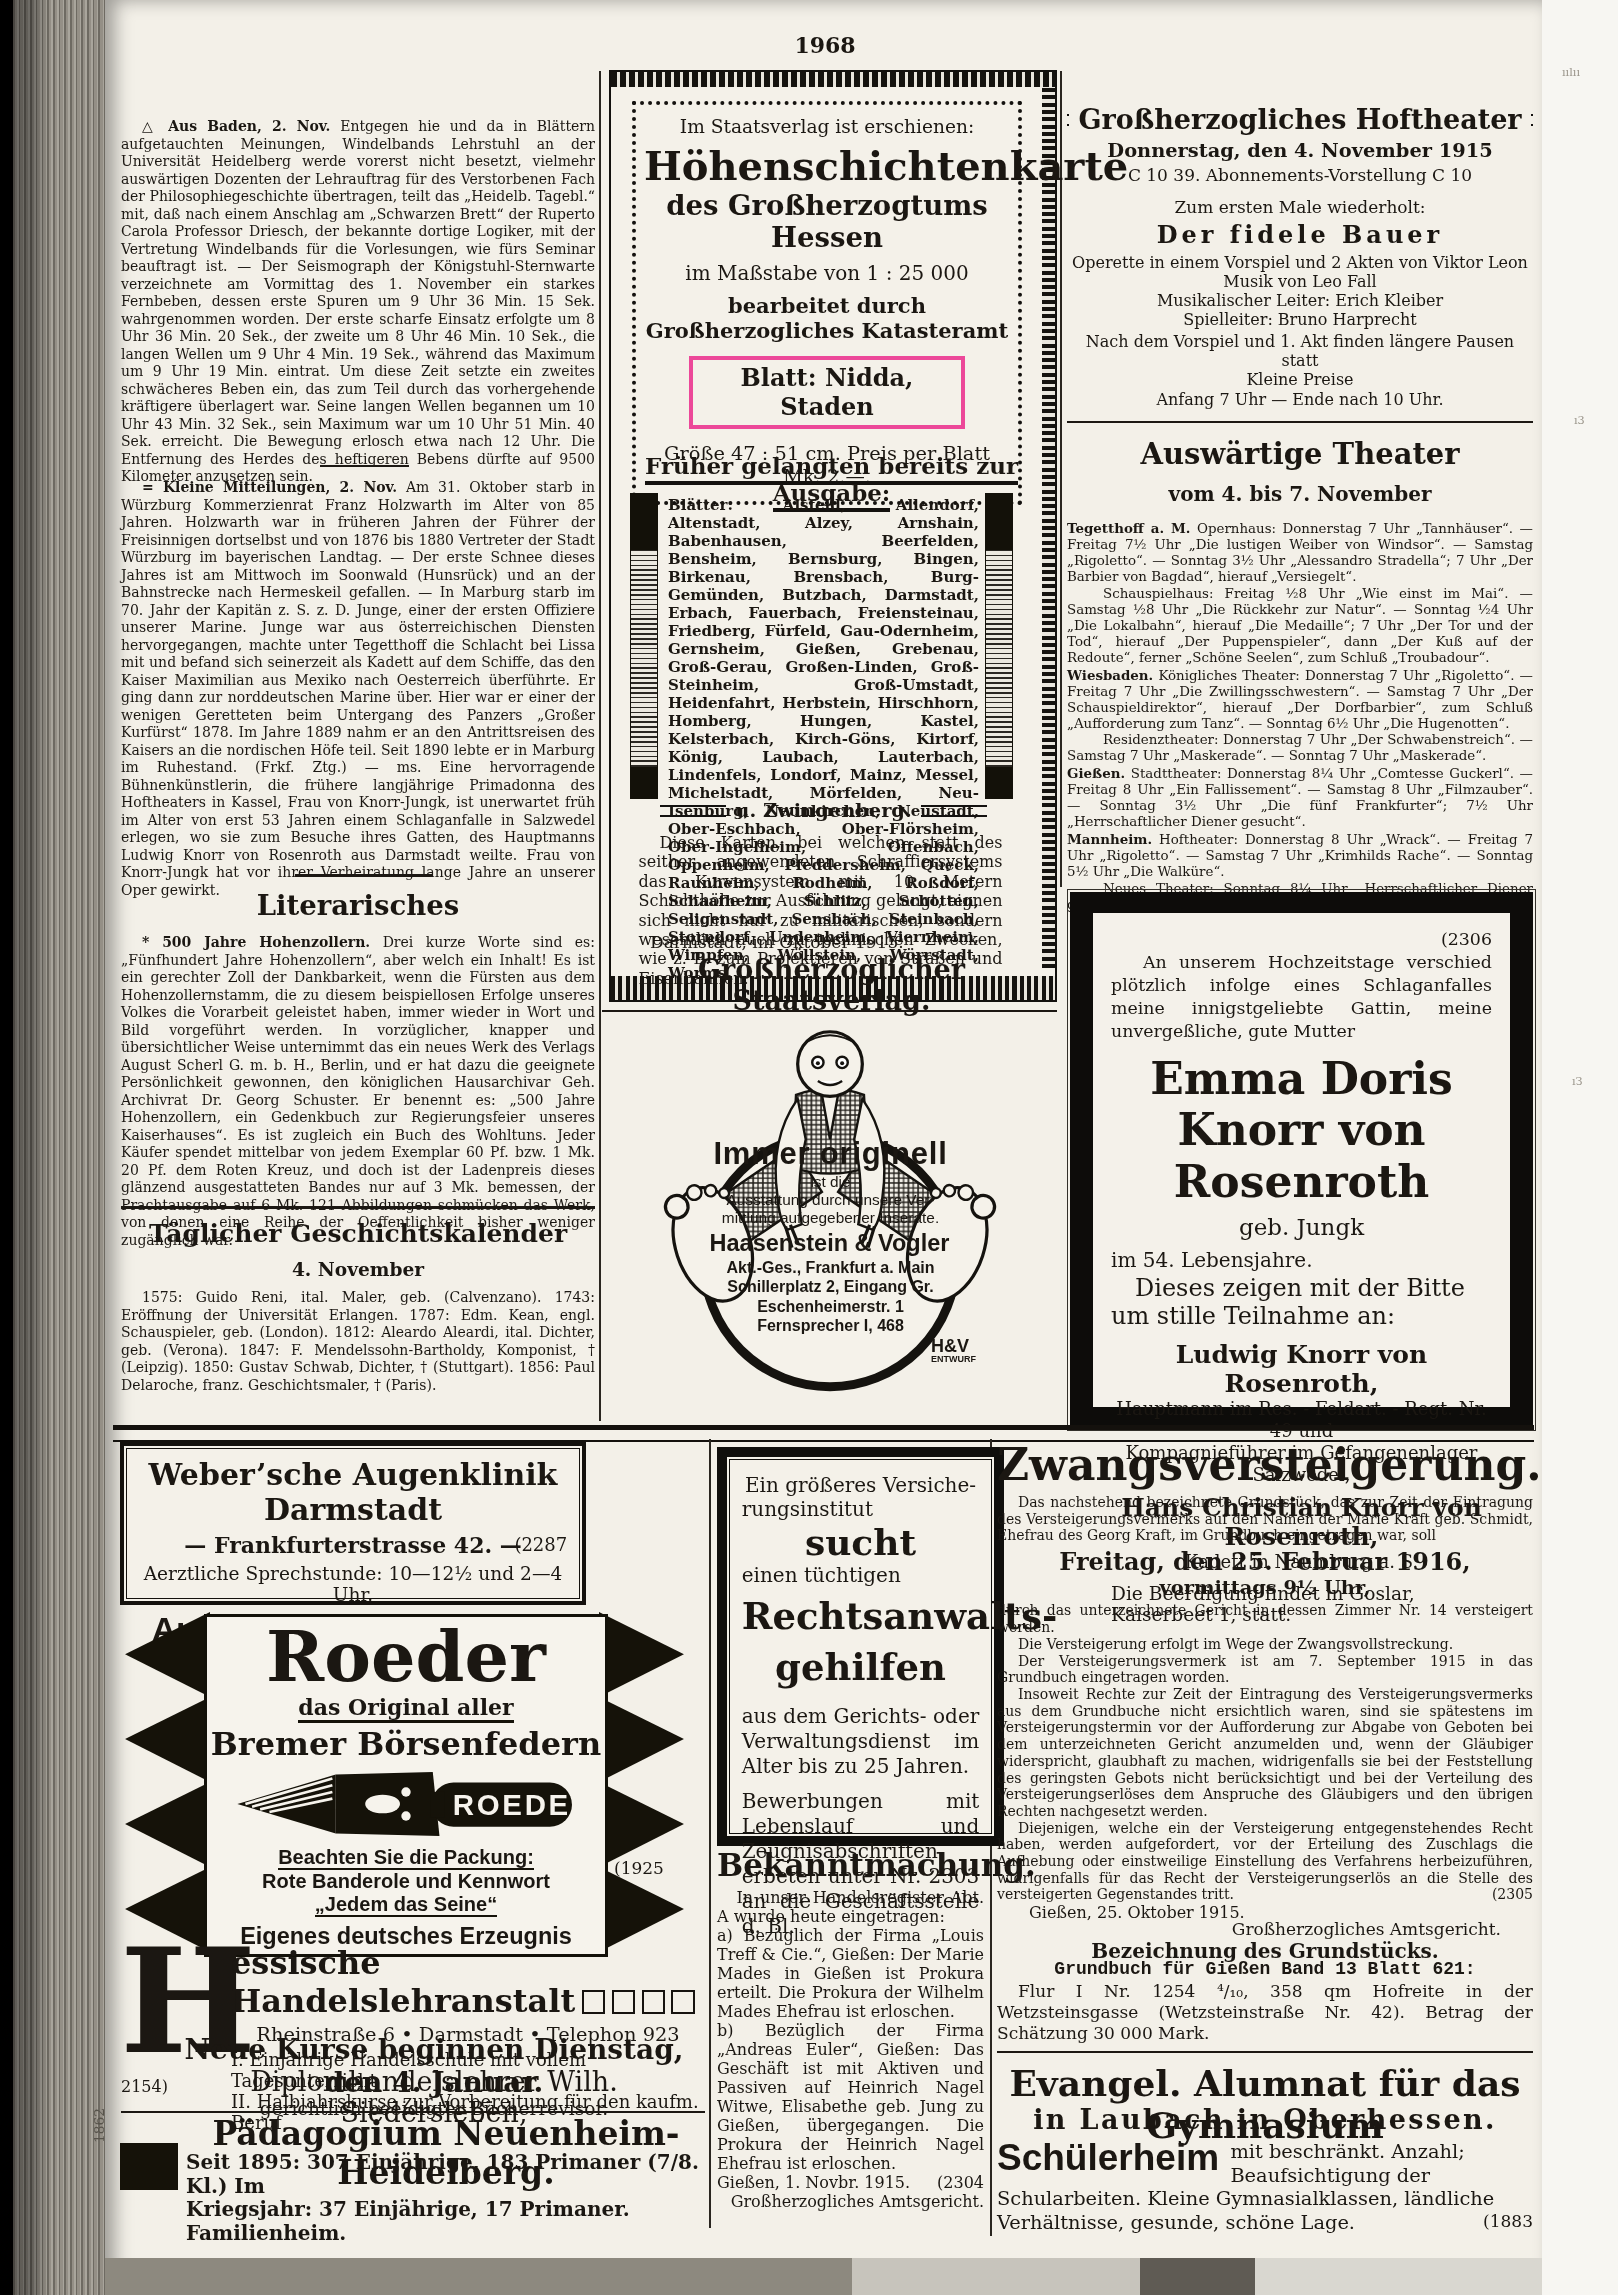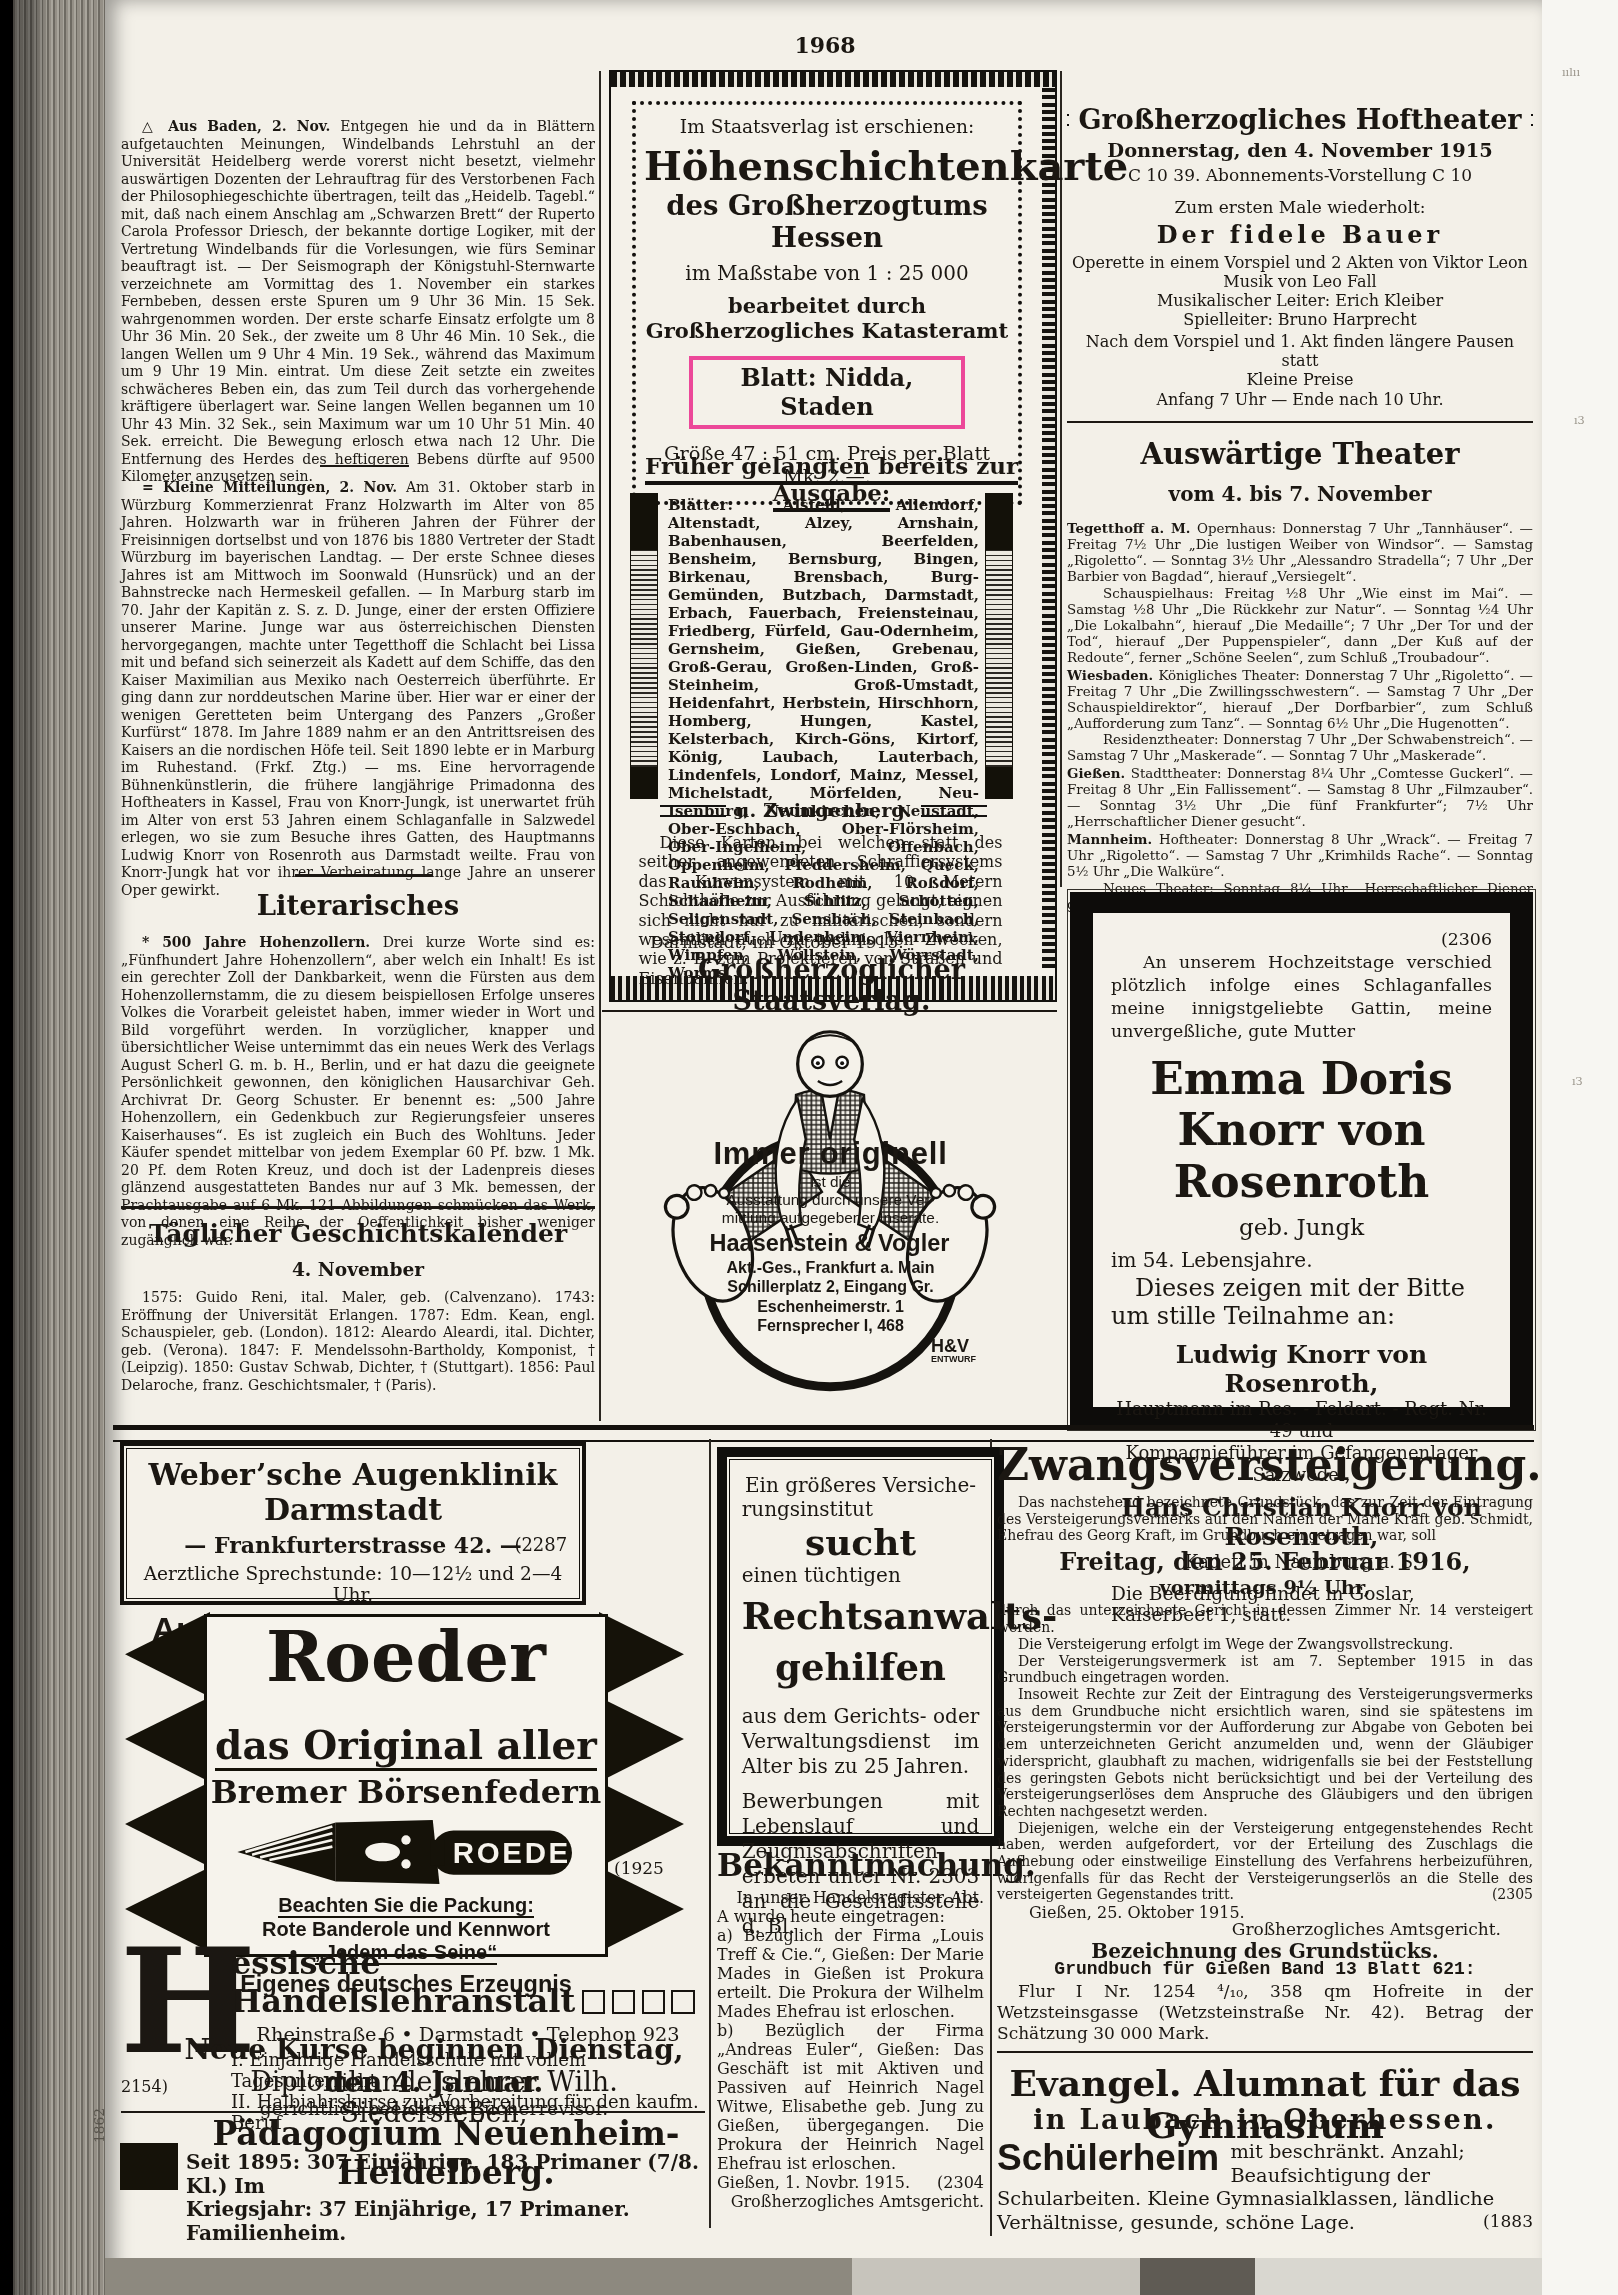--- a/index.html
+++ b/index.html
@@ -284,21 +284,21 @@
     <polygon points="110,315 110,420 5,367" fill="#151209"></polygon>
   </svg>
   <svg class="abs saw" style="left:599px;top:1612px;" viewBox="0 0 110 420">
     <polygon points="0,0 0,105 105,52" fill="#151209"></polygon>
     <polygon points="0,105 0,210 105,157" fill="#151209"></polygon>
     <polygon points="0,210 0,315 105,262" fill="#151209"></polygon>
     <polygon points="0,315 0,420 105,367" fill="#151209"></polygon>
   </svg>
   <div id="roederbox" class="abs ctr">
     <div class="b" style="font-size:70px;line-height:74px;margin-top:3.2px;">Roeder</div>
-    <div class="b" style="font-size:39px;margin-top:28px;"><span style="border-bottom:3.2px solid #151209;">das Original aller</span></div>
+    <div class="b" style="font-size:22px;"><span style="border-bottom:3.2px solid #151209;">das Original aller</span></div>
     <div class="b" style="font-size:32px;margin-top:4.9px;">Bremer Börsenfedern</div>
     <svg width="348" height="78" viewBox="0 0 520 116" style="margin-top:1.6px;">
       <polygon points="8,58 155,14 155,102" fill="#151209"></polygon>
       <path d="M20 58 L150 20 M30 62 L150 30 M42 66 L150 40 M56 70 L150 50" stroke="#f6f3ec" stroke-width="4" fill="none"></path>
       <path d="M155 14 L300 10 L310 106 L155 102 Z" fill="#151209"></path>
       <ellipse cx="225" cy="58" rx="26" ry="14" fill="#f6f3ec"></ellipse>
       <circle cx="260" cy="40" r="7" fill="#f6f3ec"></circle>
         <circle cx="260" cy="76" r="7" fill="#f6f3ec"></circle>
       <rect x="298" y="26" width="210" height="66" rx="33" fill="#151209"></rect>
       <rect x="296" y="40" width="22" height="38" fill="#151209"></rect>

